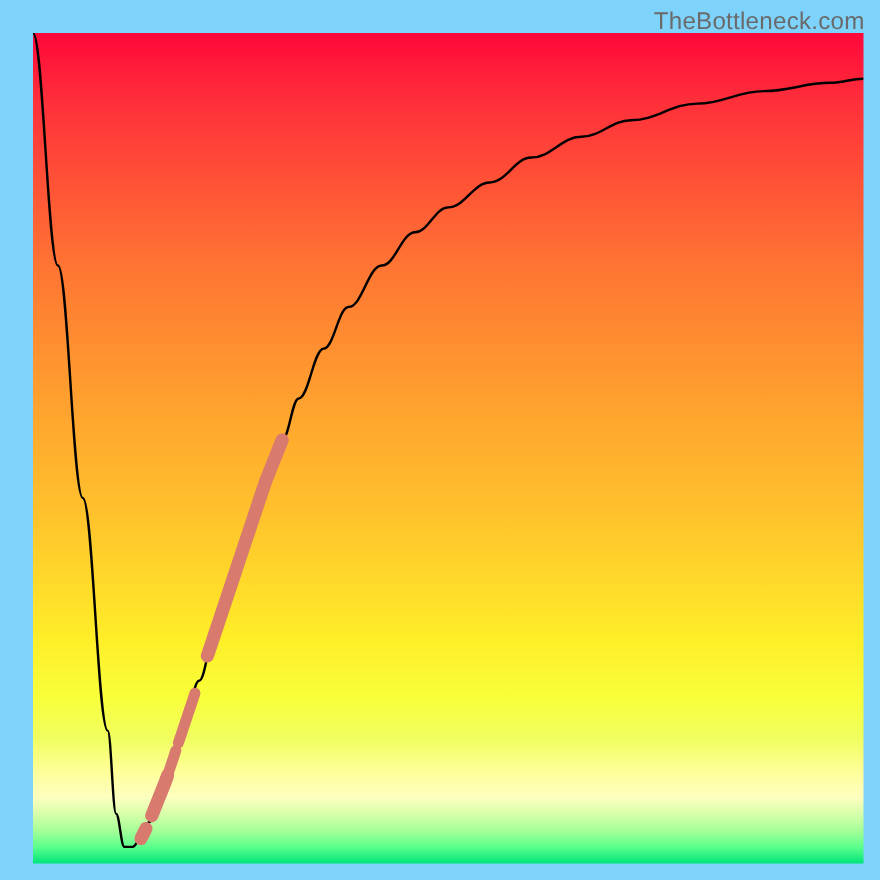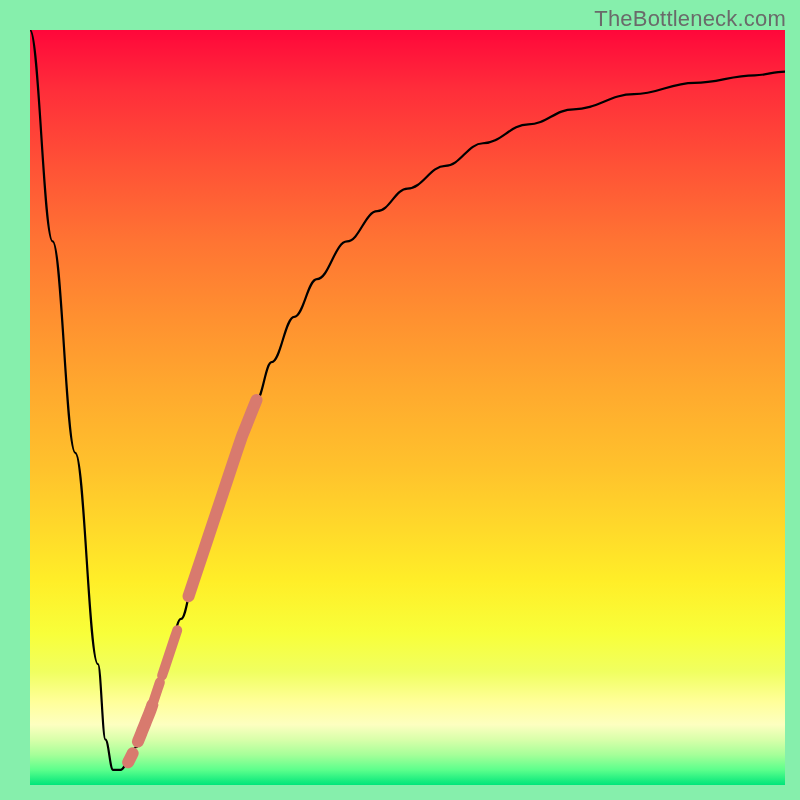--- a/index.html
+++ b/index.html
@@ -8,21 +8,21 @@
     width: 800px;
     height: 800px;
     overflow: hidden;
     background: #000;
     font-family: Arial, Helvetica, sans-serif;
   }
   .frame {
     position: relative;
     width: 800px;
     height: 800px;
-    background: #86efac;
+    background: #7dd3fc;
   }
   .plot {
     position: absolute;
     left: 30px;
     top: 30px;
     width: 755px;
     height: 755px;
     
     background: linear-gradient(to bottom,
       #ff073a 0%,

